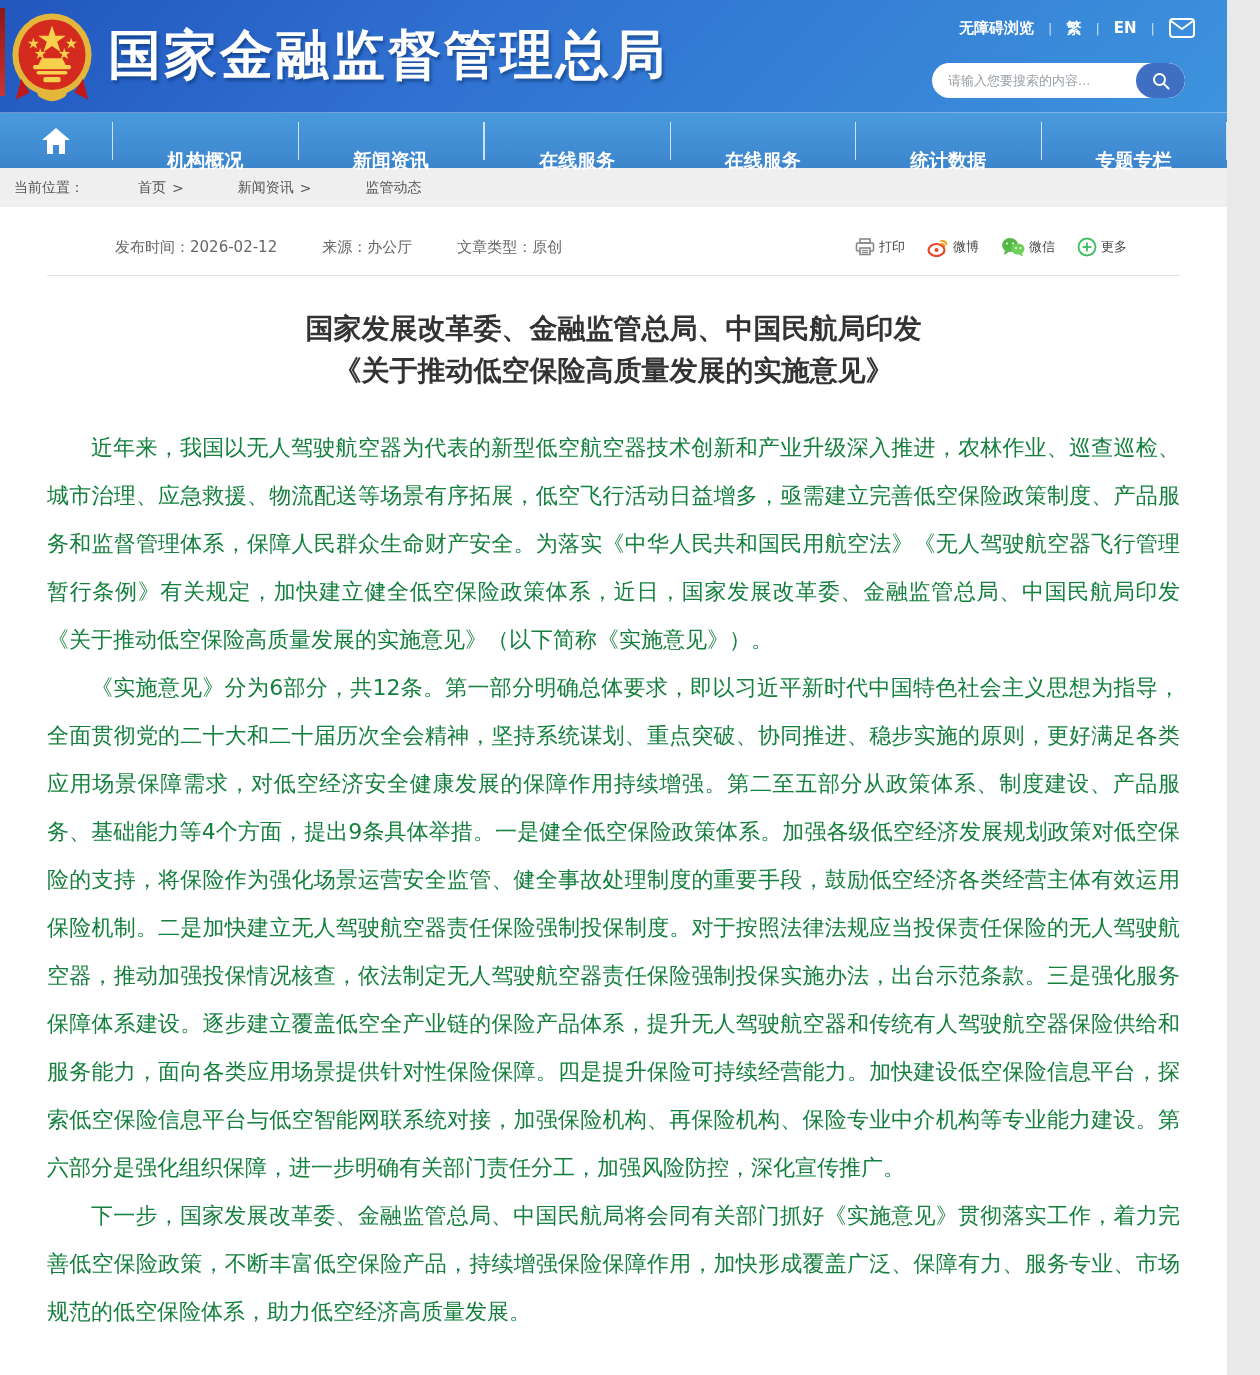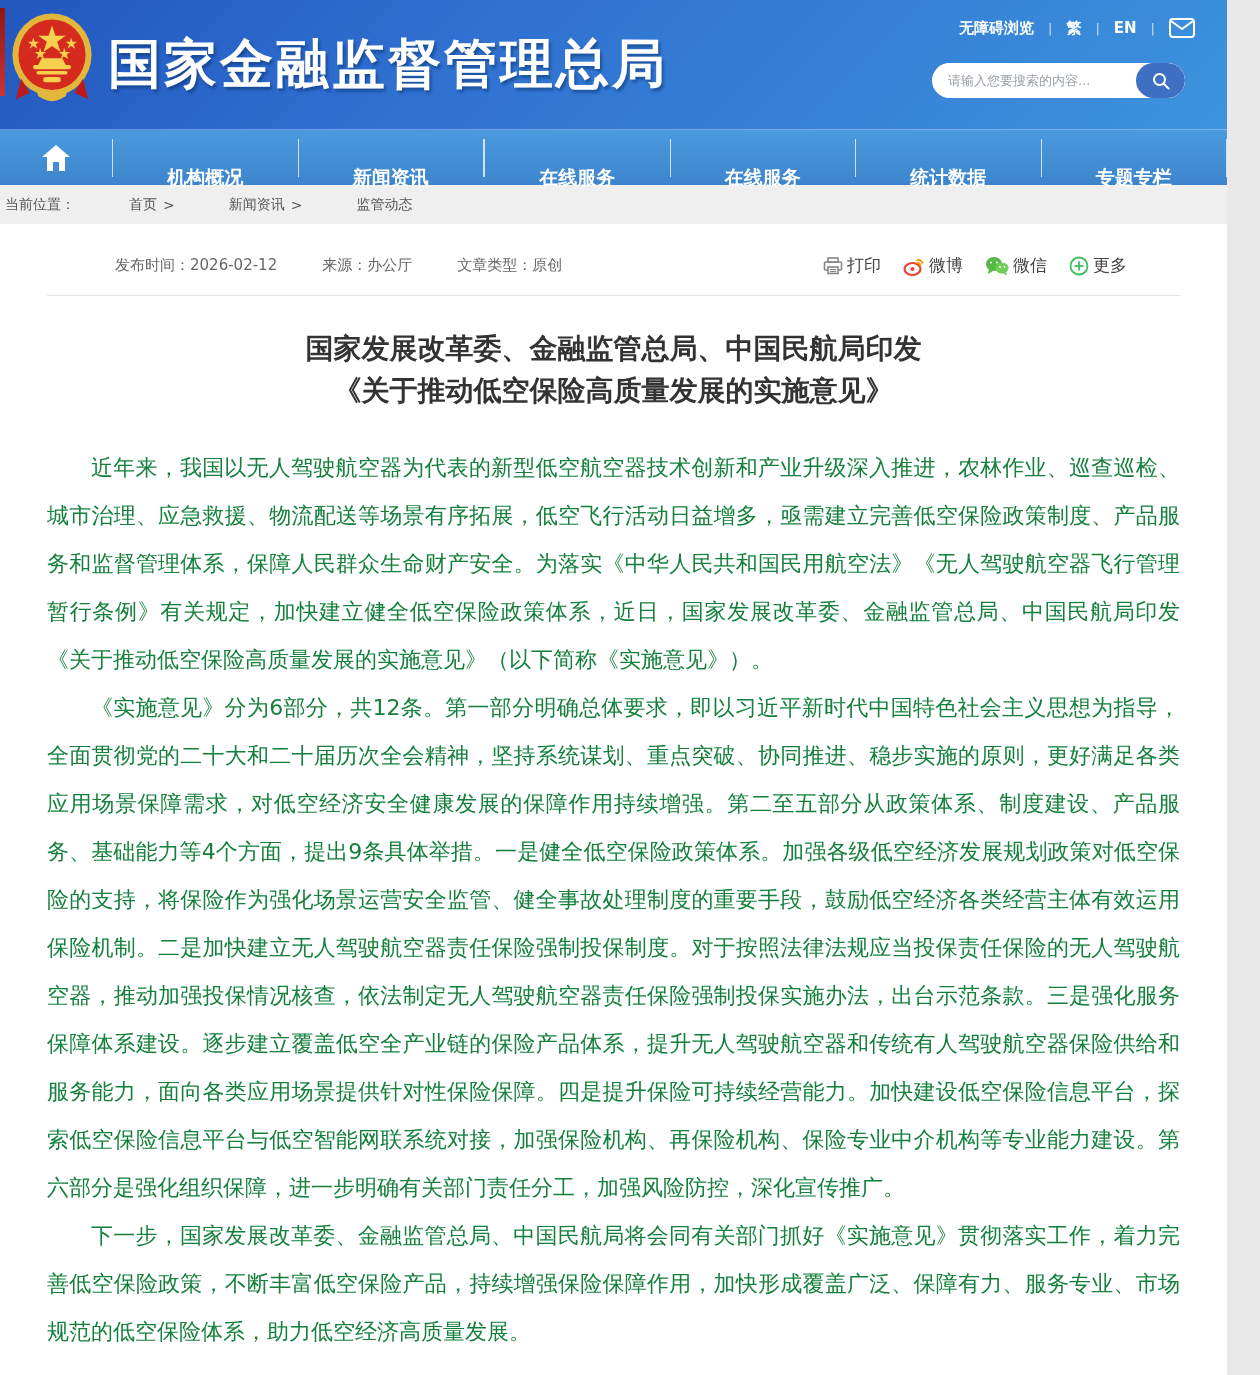--- a/index.html
+++ b/index.html
@@ -6,21 +6,21 @@
   html,body { width:1260px; height:1375px; }
   body {
     background:#e9e9e9;
     font-family:"DejaVu Sans","Liberation Sans",sans-serif;
     overflow:hidden;
   }
   .page { width:1227px; height:1375px; background:#fff; position:relative; }
 
   
   .header {
-    height:130px;
+    height:113px;
     background:linear-gradient(135deg,#2257be 0%,#2f6fd0 35%,#3d93dd 100%);
     position:relative;
     border-bottom:1px solid rgba(255,255,255,.35);
   }
   .red-sliver { position:absolute; left:0; top:8px; width:5px; height:88px;
     background:linear-gradient(180deg,#8f1616,#c33); }
   .emblem { position:absolute; left:9px; top:11px; width:86px; height:96px; }
   .site-title {
     position:absolute; left:108px; top:50%; transform:translateY(-50%);
     color:#fff; font-size:53px; font-weight:bold; letter-spacing:3px;
@@ -46,30 +46,30 @@
     height:55px; display:flex; align-items:center;
     background:linear-gradient(180deg,#4a9ade 0%,#3c85cc 100%);
   }
   .nav-home { width:112px; display:flex; justify-content:center; align-items:center; cursor:pointer; }
   .nav-item { flex:1; text-align:center; color:#fff; font-size:19px; font-weight:bold;
     text-decoration:none; line-height:55px; cursor:pointer; white-space:nowrap;margin-top:40px; }
   .nav-sep { width:1px; height:38px; background:rgba(255,255,255,.75); }
 
   
   .breadcrumb { height:39px; background:#efefef; display:flex; align-items:center;
-    padding-left:5px; font-size:14px; color:#555; gap:6px; }
+    padding-left:14px; font-size:14px; color:#555; gap:6px; }
   .breadcrumb a { color:#555; text-decoration:none;margin-left:48px; }
 
   
   .content { background:#fff; }
   .meta-row { display:flex; align-items:center; padding:30px 100px 0 115px;
     font-size:15px; color:#666; }
-  .meta-group { display:flex; margin-right:45px; white-space:nowrap; }
+  .meta-group { display:flex; margin-right:45px; white-space:nowrap;align-items:center; }
   .share-group { margin-left:auto; display:flex; align-items:center; gap:22px;
-    color:#444; font-size:17px; }
+    color:#444; font-size:13px; }
   .share-item { display:flex; align-items:center; gap:4px; cursor:pointer; white-space:nowrap; }
   .share-item svg { display:block; }
   .divider { margin:18px 47px 0 47px; border-top:1px solid #e2e2e2; }
 
   .article-title { margin-top:32px; text-align:center; font-size:28px; font-weight:bold;
     color:#333; line-height:42px; padding:0 60px; }
 
   .article-body { padding:32px 47px 40px 47px; }
   .article-body p { font-size:22px; line-height:48px; color:#15803d;
     text-align:justify; text-indent:2em; margin:0; }

